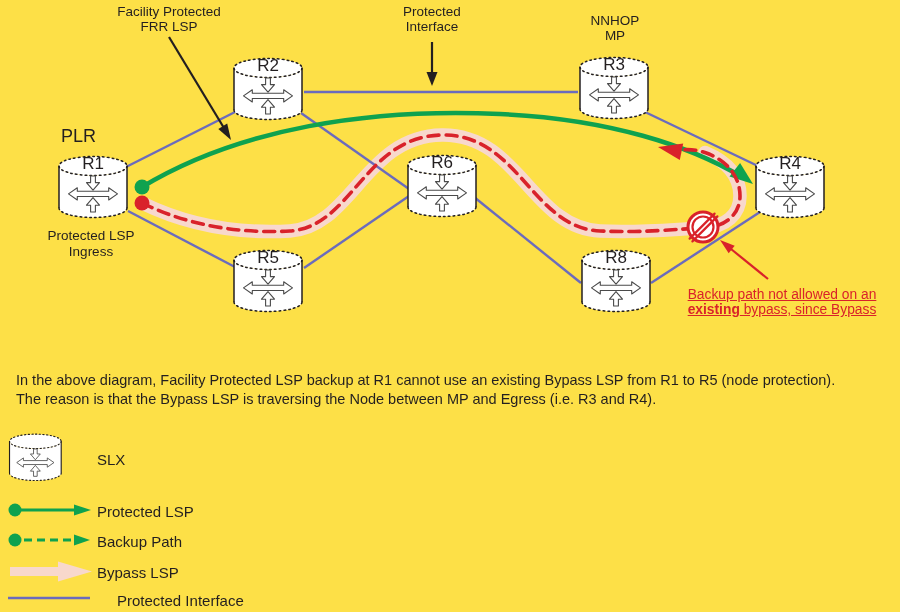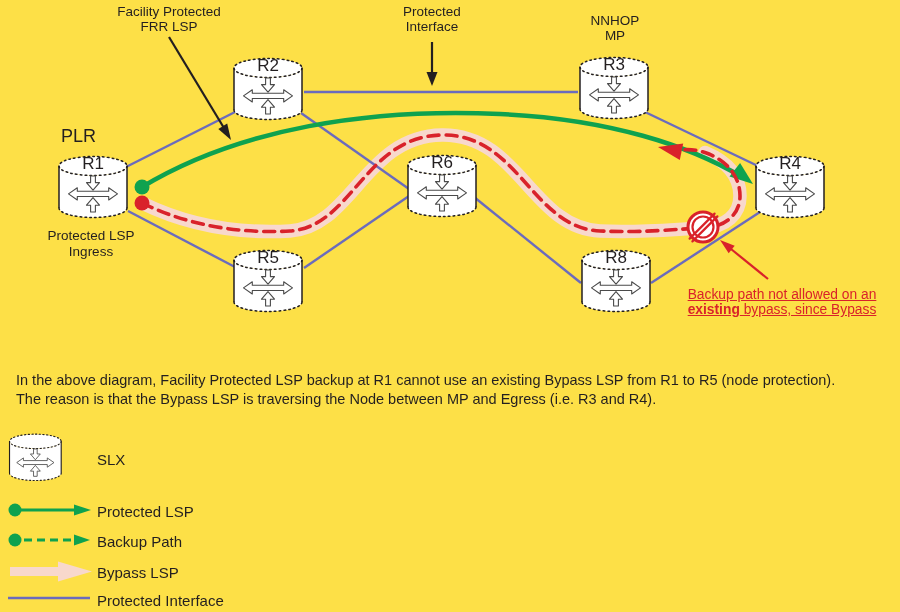--- a/index.html
+++ b/index.html
@@ -152,15 +152,15 @@
 
   <div class="caption">
     <div>In the above diagram, Facility Protected LSP backup at R1 cannot use an existing Bypass LSP from R1 to R5 (node protection).</div>
     <div>The reason is that the Bypass LSP is traversing the Node between MP and Egress (i.e. R3 and R4).</div>
   </div>
 
   <div class="legend-label" style="top:451px;text-align:center;">SLX</div>
   <div class="legend-label" style="top:503px;">Protected LSP</div>
   <div class="legend-label" style="top:533px;">Backup Path</div>
   <div class="legend-label" style="top:564px;">Bypass LSP</div>
-  <div class="legend-label" style="top:592px;">Protected Interface</div>
+  <div class="legend-label" style="top:592px;margin-left:20px;">Protected Interface</div>
 
 </div>
 
 </body></html>

